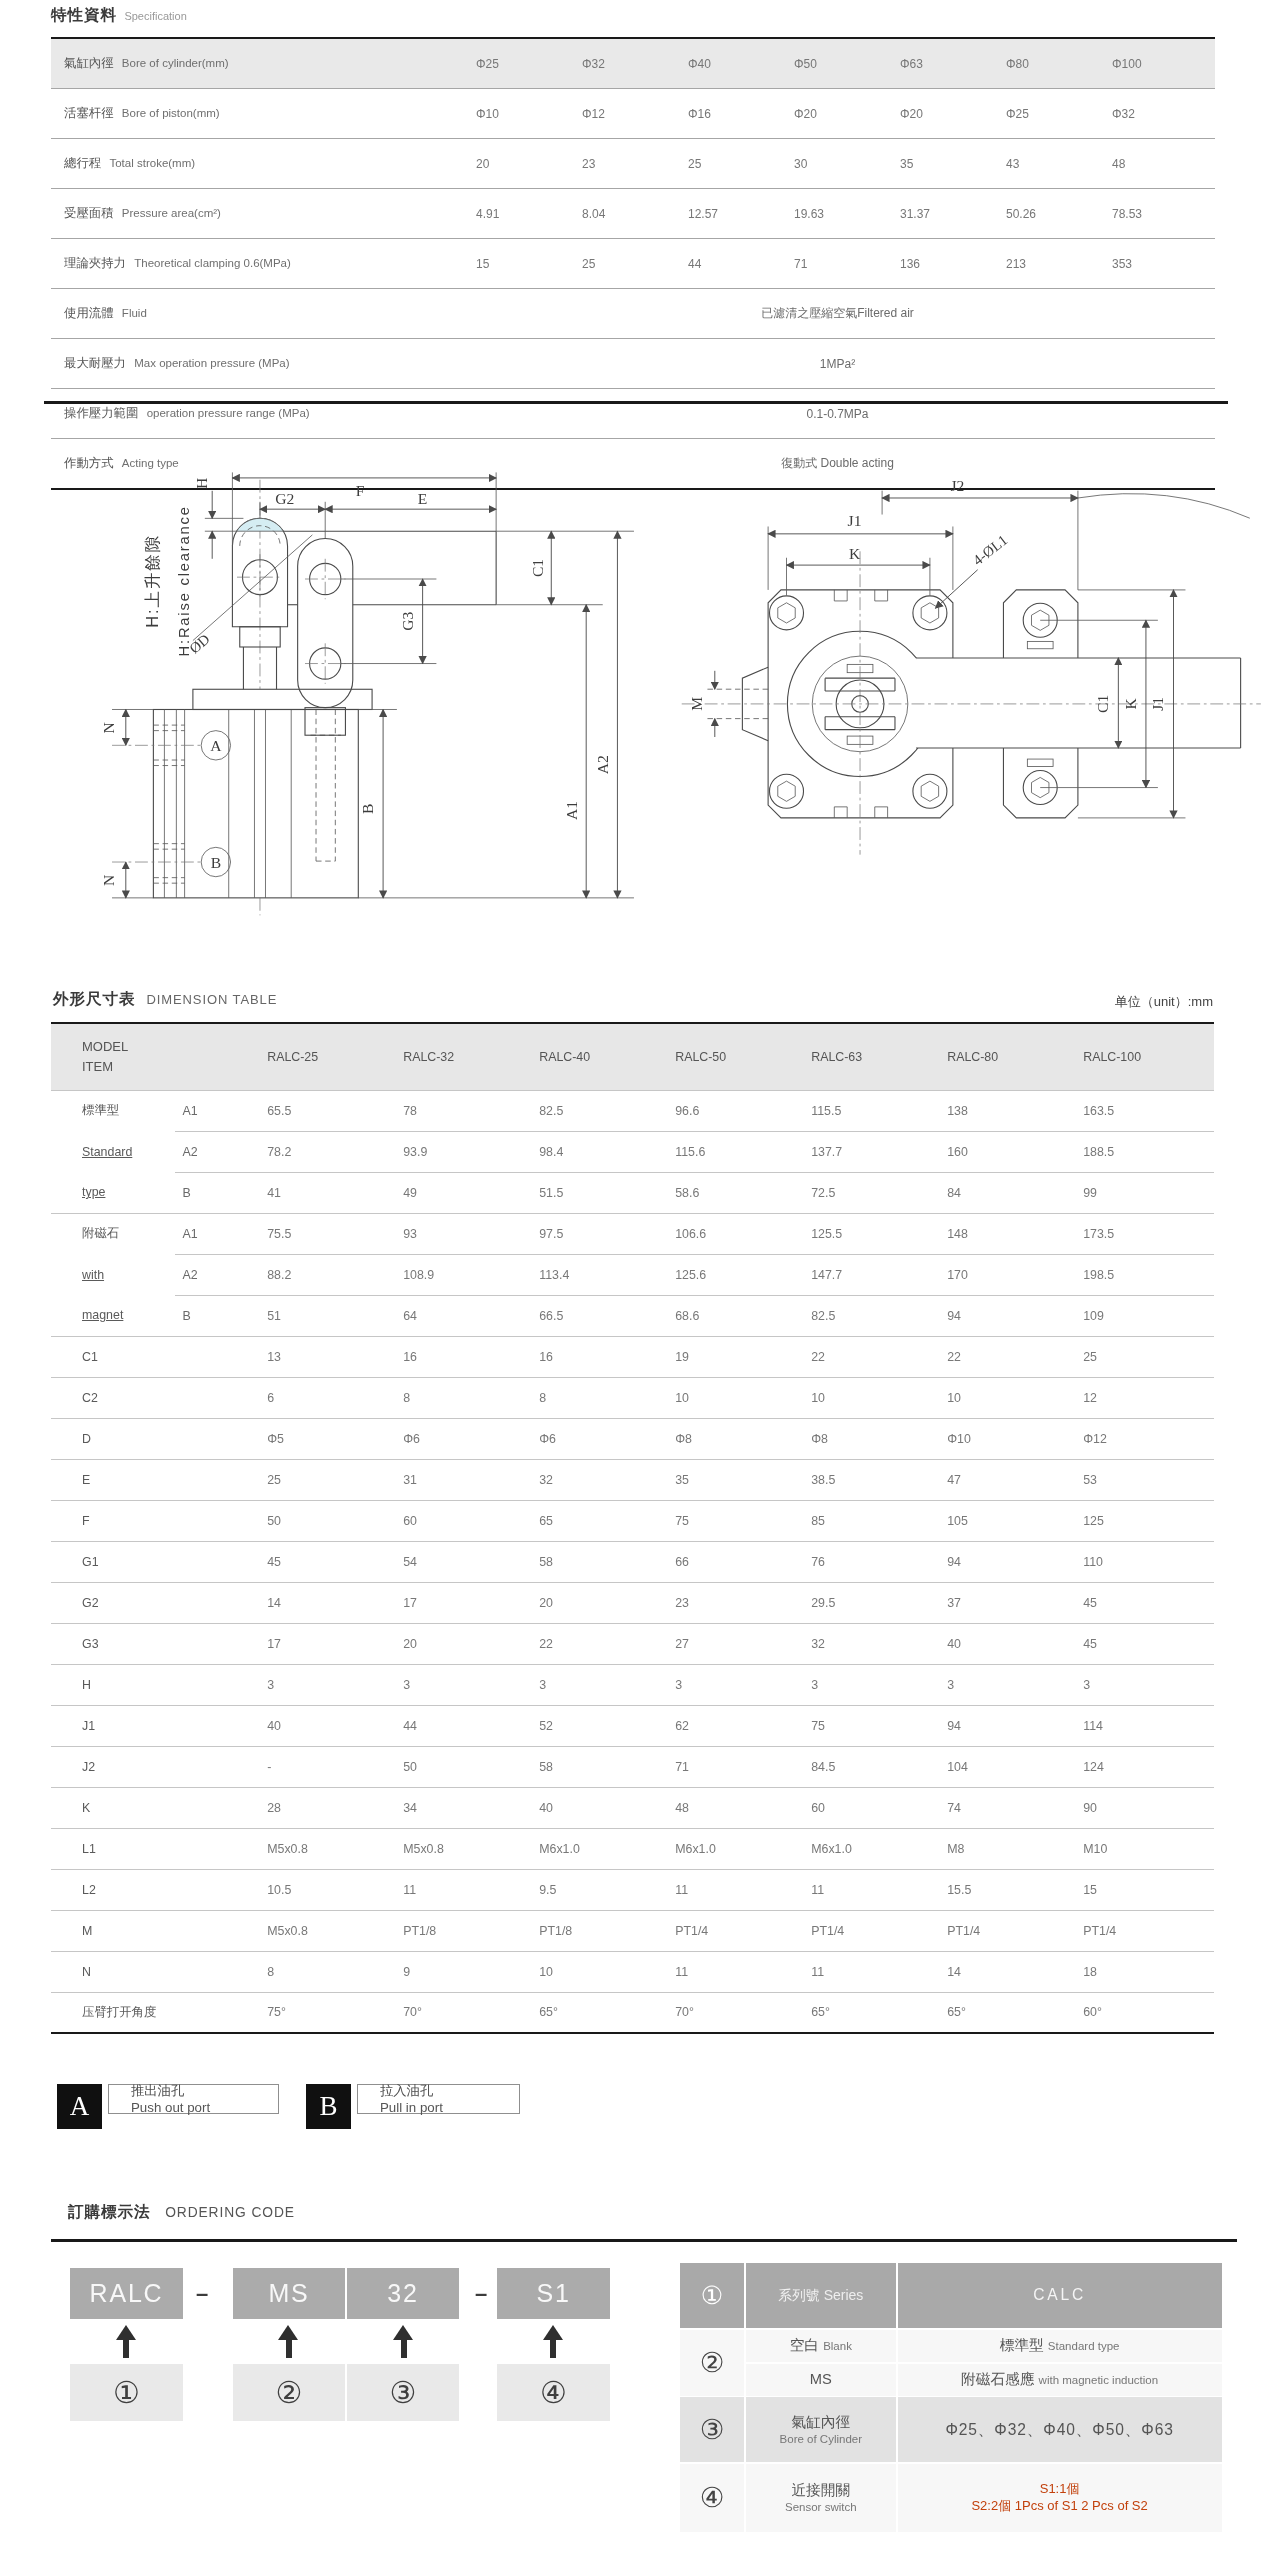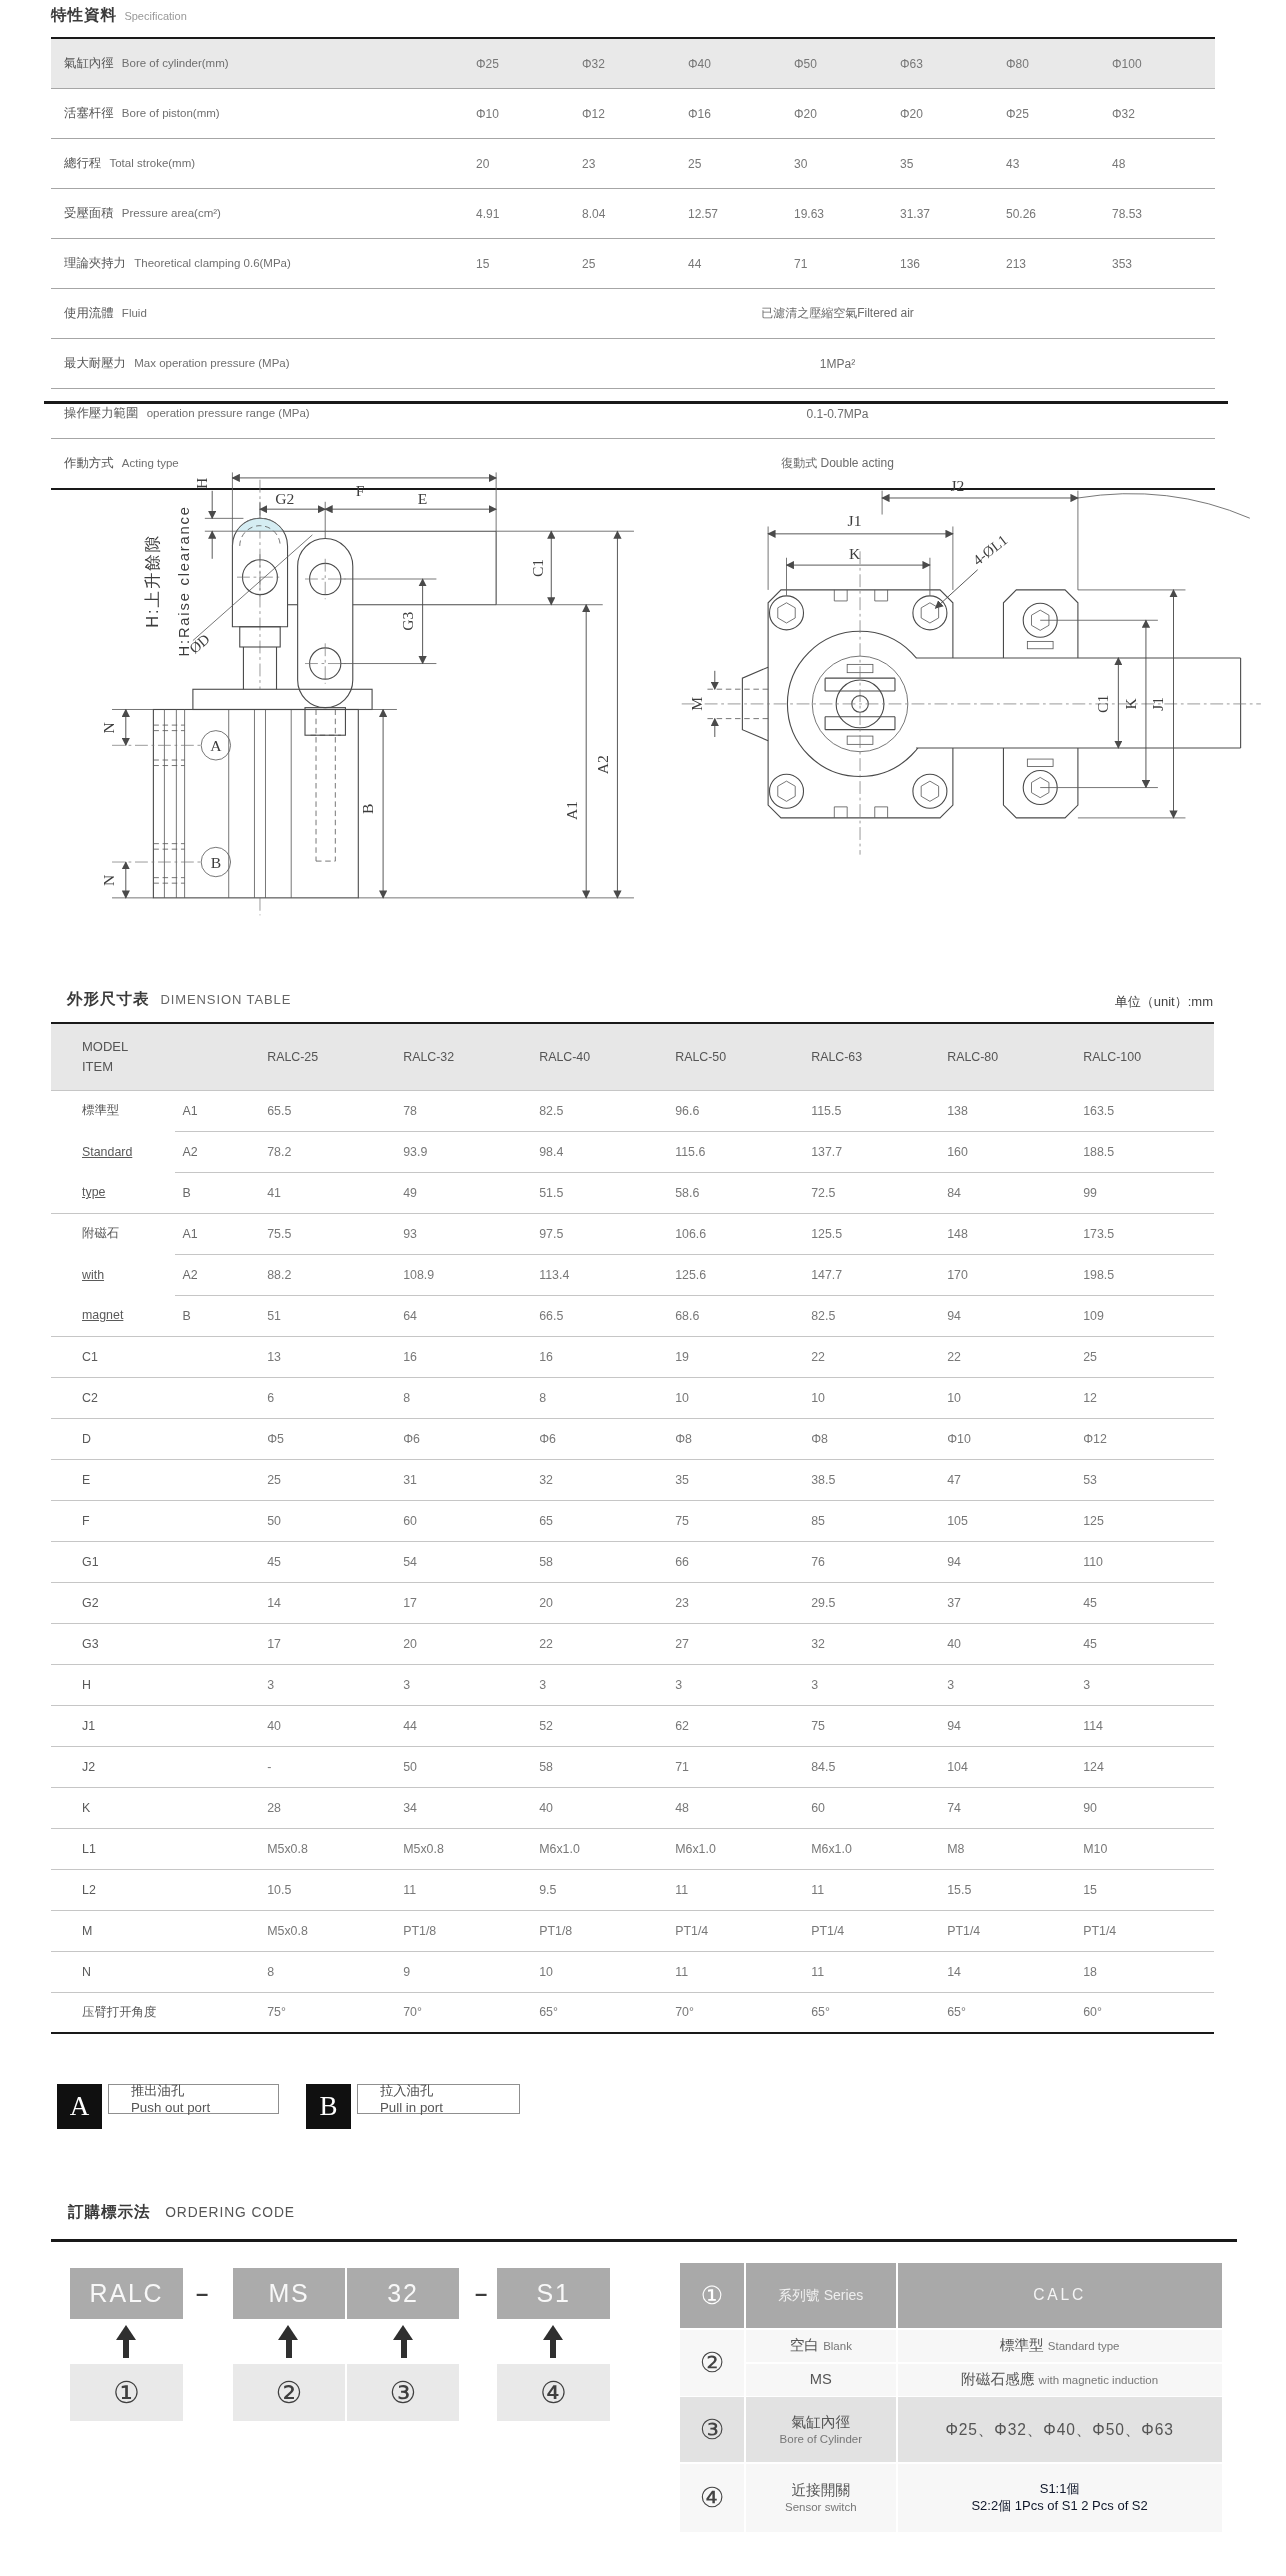--- a/index.html
+++ b/index.html
@@ -63,21 +63,21 @@
   #order-table .oc-h.oc-num{color:#fff;font-size:25px;}
   #order-table .r2num{grid-row:2/4;}
   #order-table .gray{background:#e2e2e2;}
   .ozh{font-size:14.7px;color:#555;}
   .oen{font-size:11.5px;color:#777;}
   .oc-h .ozh{color:#f2f2f2;font-size:13.8px;}
   .oc-h .oen{color:#eee;font-size:14px;}
   .oc-calc{font-size:15.6px;letter-spacing:2.8px;}
   .o-inline .ozh,.o-inline .oen{display:inline;}
   .val-big{font-size:15.6px;color:#555;letter-spacing:0.9px;}
-  .val2{font-size:13px;color:#0f172a;line-height:1.45;}
+  .val2{font-size:13px;color:#c2410c;line-height:1.45;}
   
   svg{position:absolute;overflow:visible;}
   .ln{stroke:#4a4a4a;stroke-width:1.2;fill:none;}
   .thin{stroke:#5a5a5a;stroke-width:0.9;fill:none;}
   .dsh{stroke:#5a5a5a;stroke-width:0.9;fill:none;stroke-dasharray:6 4;}
   .cl{stroke:#777;stroke-width:0.8;fill:none;stroke-dasharray:14 4 3 4;}
   .dim{stroke:#4a4a4a;stroke-width:1;fill:none;}
   .dtxt{font-family:"Liberation Serif",serif;font-size:17px;fill:#3d3d3d;}
   .dtxt-s{font-family:"Liberation Serif",serif;font-size:16px;fill:#3d3d3d;}
   .note{font-family:"Liberation Sans",sans-serif;font-size:18px;fill:#3d3d3d;letter-spacing:2px;}
@@ -378,21 +378,21 @@
     <line class="dim" x1="66" y1="322" x2="66" y2="302" marker-end="url(#arR)"></line>
     <text class="dtxt" transform="rotate(-90 52 286)" x="52" y="286" text-anchor="middle">M</text>
     <line class="dim" x1="505" y1="236" x2="505" y2="334" marker-start="url(#arR)" marker-end="url(#arR)"></line>
     <text class="dtxt" transform="rotate(-90 494 286)" x="494" y="286" text-anchor="middle">C1</text>
     <line class="dim" x1="535" y1="195" x2="535" y2="377" marker-start="url(#arR)" marker-end="url(#arR)"></line>
     <text class="dtxt" transform="rotate(-90 524 286)" x="524" y="286" text-anchor="middle">K</text>
     <line class="dim" x1="565" y1="162" x2="565" y2="410" marker-start="url(#arR)" marker-end="url(#arR)"></line>
     <text class="dtxt" transform="rotate(-90 554 286)" x="554" y="286" text-anchor="middle">J1</text>
   </svg>
 
-  <div class="sec-title" id="dim-head" style="left:67px;top:989px;">
+  <div class="sec-title" id="dim-head" style="left:53px;top:989px;">
     <span class="zh">外形尺寸表</span><span class="en">DIMENSION TABLE</span>
   </div>
   <span class="unit">单位（unit）:mm</span>
 
   <table id="dim-table">
     <colgroup>
       <col style="width:124px">
         <col style="width:83px">
       <col style="width:136px">
         <col style="width:136px">

